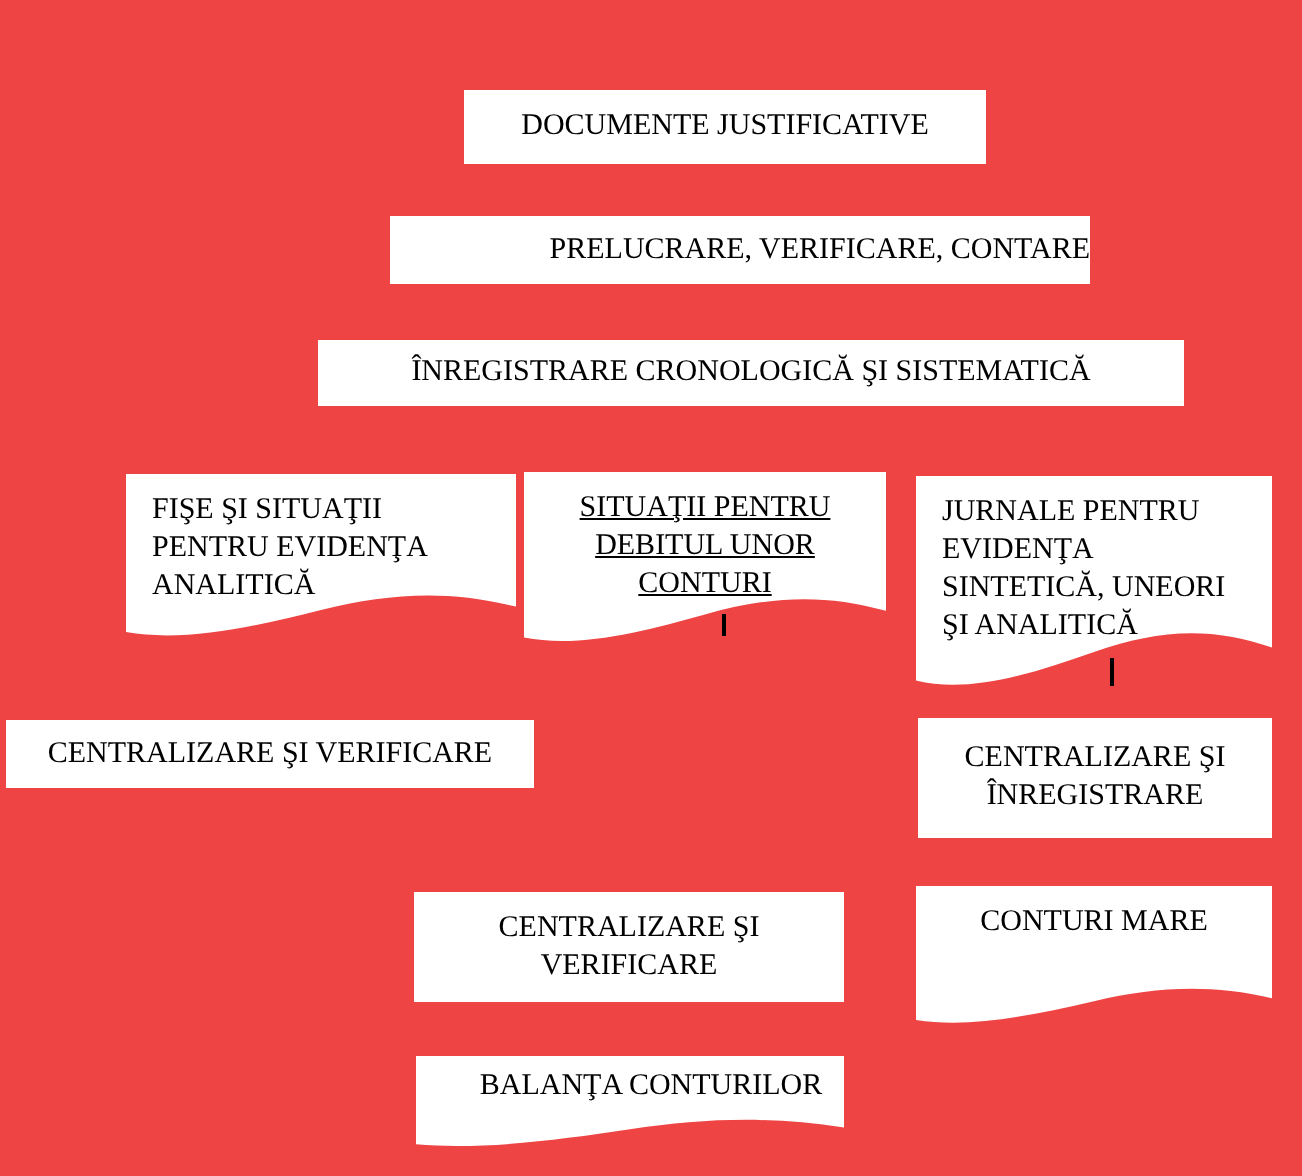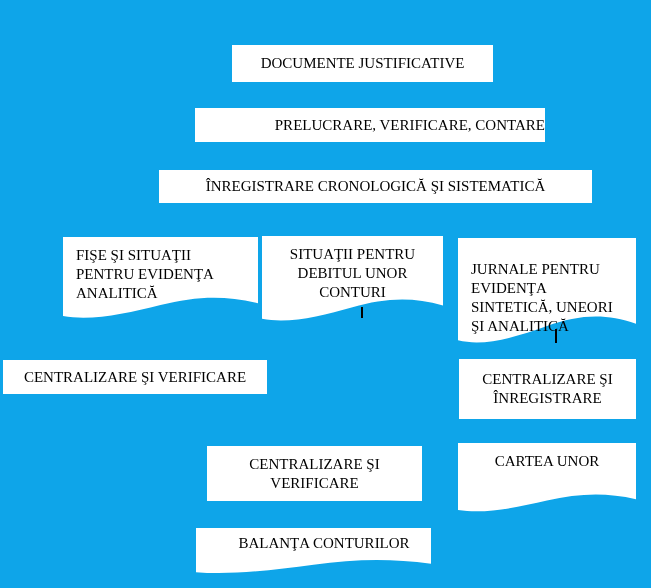--- a/index.html
+++ b/index.html
@@ -1,21 +1,21 @@
 <!DOCTYPE html>
 <html><head>
 <meta charset="utf-8">
 <style>
   html, body { margin: 0; padding: 0; }
   body { background: #000; }
   .canvas {
     position: relative;
     width: 651px;
     height: 588px;
-    background: #0ea5e9;
+    background: #ef4444;
     overflow: hidden;
     font-family: "Liberation Serif", serif;
   }
   .node {
     position: absolute;
     color: #000000;
     font-size: 15px;
     line-height: 19px;
     box-sizing: border-box;
   }
@@ -77,30 +77,30 @@
     </svg>
     <div class="label" style="padding-top:9px;font-family:Liberation Serif, serif;">FIŞE ŞI SITUAŢII
 PENTRU EVIDENŢA
 ANALITICĂ</div>
   </div>
 
   <div class="node doc" style="left:262px; top:236px; width:181px; height:89px;">
     <svg class="doc-shape" viewBox="0 0 200 100" preserveAspectRatio="none">
       <path d="M0,0 H200 V78 C165,68 135,70 100,80 C65,90 30,99 0,93 Z" fill="#ffffff"></path>
     </svg>
-    <div class="label" style="padding-top:9px;">SITUAŢII PENTRU
+    <div class="label" style="padding-top:9px;text-decoration:underline;">SITUAŢII PENTRU
 DEBITUL UNOR
 CONTURI</div>
   </div>
 
   <div class="node doc align-left" style="left:458px; top:238px; width:178px; height:110px;">
     <svg class="doc-shape" viewBox="0 0 200 100" preserveAspectRatio="none">
       <path d="M0,0 H200 V78 C165,68 135,70 100,80 C65,90 30,99 0,93 Z" fill="#ffffff"></path>
     </svg>
-    <div class="label" style="padding-top:22px;">JURNALE PENTRU
+    <div class="label" style="padding-top:9px;">JURNALE PENTRU
 EVIDENŢA
 SINTETICĂ, UNEORI
 ŞI ANALITICĂ</div>
   </div>
 
   <div class="tick" style="left:361px; top:307px; height:11px;"></div>
   <div class="tick" style="left:555px; top:329px; height:14px;"></div>
 
   <div class="node rect" style="left:3px; top:360px; width:264px; height:34px;">
     <div class="label">CENTRALIZARE ŞI VERIFICARE</div>
@@ -113,23 +113,23 @@
 
   <div class="node rect" style="left:207px; top:446px; width:215px; height:55px;">
     <div class="label">CENTRALIZARE ŞI
 VERIFICARE</div>
   </div>
 
   <div class="node doc" style="left:458px; top:443px; width:178px; height:72px;">
     <svg class="doc-shape" viewBox="0 0 200 100" preserveAspectRatio="none">
       <path d="M0,0 H200 V78 C165,68 135,70 100,80 C65,90 30,99 0,93 Z" fill="#ffffff"></path>
     </svg>
-    <div class="label" style="padding-top:9px;">CARTEA UNOR</div>
+    <div class="label" style="padding-top:9px;">CONTURI MARE</div>
   </div>
 
-  <div class="node doc" style="left:196px; top:528px; width:235px; height:47px;padding-left:21px;">
+  <div class="node doc" style="left:208px; top:528px; width:214px; height:47px;padding-left:21px;">
     <svg class="doc-shape" viewBox="0 0 200 100" preserveAspectRatio="none">
       <path d="M0,0 H200 V76 C165,64 135,66 100,78 C65,90 30,100 0,94 Z" fill="#ffffff"></path>
     </svg>
     <div class="label" style="padding-top:6px;">BALANŢA CONTURILOR</div>
   </div>
 
 </div>
 
 </body></html>

